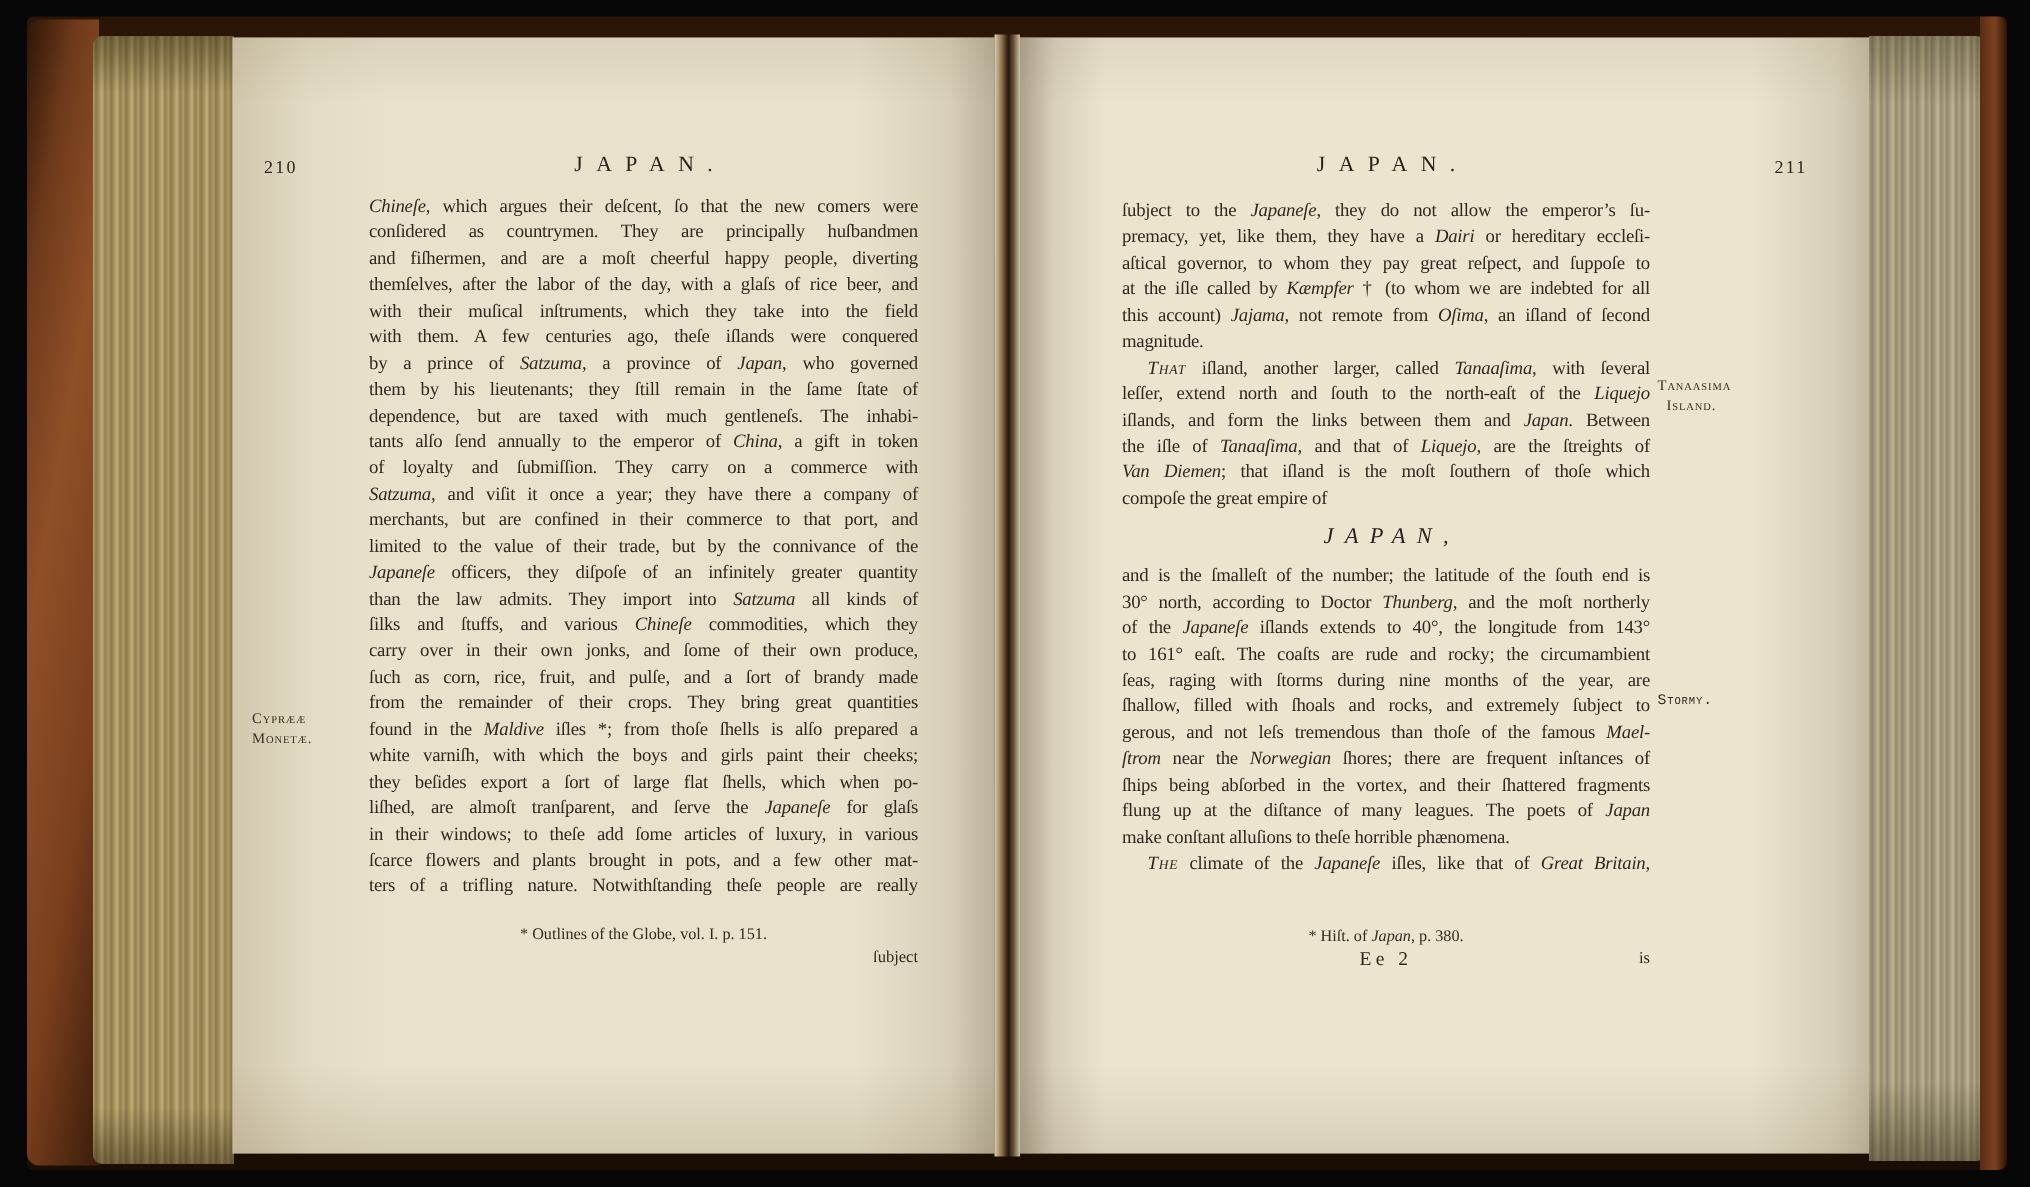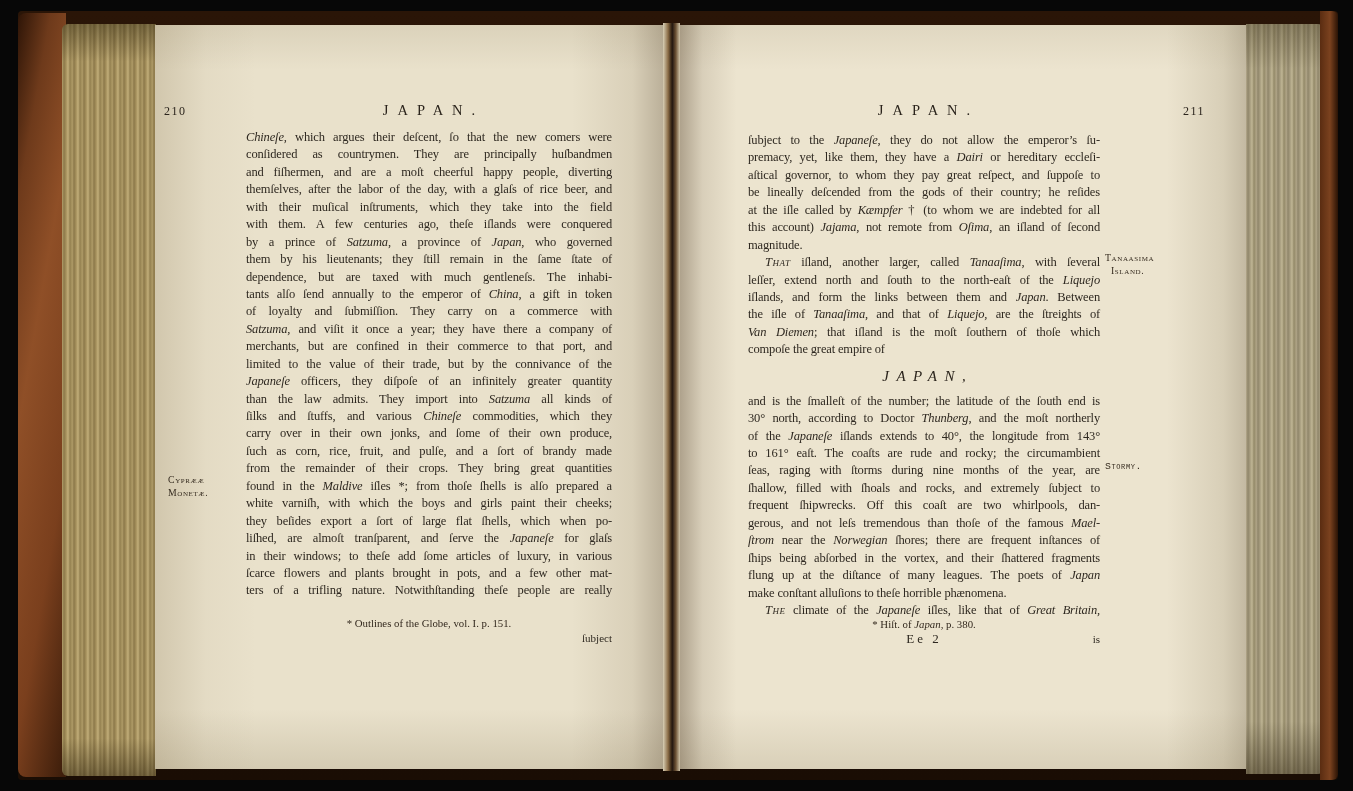--- a/index.html
+++ b/index.html
@@ -72,21 +72,21 @@
   .tline.pend{text-align-last:left;}
   .tline.ind{padding-left:17px;}
   .sc{font-variant:small-caps;letter-spacing:0.5px;font-style:italic;}
   .running-head{
     position:absolute;top:77px;text-align:center;
     font-size:14.5px;letter-spacing:9px;text-indent:9px;color:#2b241c;
   }
   .rh-left{left:91px;width:366px;}
   .rh-right{left:68px;width:352px;}
   .pagenum{position:absolute;top:79px;font-size:12px;letter-spacing:1.5px;color:#2b241c;}
-  .pn-left{left:9px;}
+  .pn-left{left:21px;}
   .pn-right{right:41px;}
   .section-heading{
     font-style:italic;font-size:15px;letter-spacing:7.5px;text-indent:7.5px;
     text-align:center;line-height:16px;margin:9px 0;font-weight:normal;color:#2b241c;
   }
   .margin-note{
     position:absolute;font-size:9.8px;line-height:12.5px;
     font-variant:small-caps;letter-spacing:0.6px;color:#352b1f;
   }
   .mn-cypraeae{left:13px;top:449px;width:90px;}
@@ -154,40 +154,38 @@
   <div class="gutter"></div>
 
   <div class="page page-right">
     <span class="pagenum pn-right">211</span>
     <div class="running-head rh-right">JAPAN.</div>
     <div class="textblock tb-right">
       <div>
           <div class="tline">ſubject to the <i>Japaneſe</i>, they do not allow the emperor’s ſu-</div>
           <div class="tline">premacy, yet, like them, they have a <i>Dairi</i> or hereditary eccleſi-</div>
           <div class="tline">aſtical governor, to whom they pay great reſpect, and ſuppoſe to</div>
-          <div class="tline">be lineally deſcended from the gods of their country; he reſides</div>
           <div class="tline">at the iſle called by <i>Kæmpfer</i> † (to whom we are indebted for all</div>
           <div class="tline">this account) <i>Jajama</i>, not remote from <i>Oſima</i>, an iſland of ſecond</div>
           <div class="tline pend">magnitude.</div>
           <div class="tline ind"><span class="sc">That</span> iſland, another larger, called <i>Tanaaſima</i>, with ſeveral</div>
           <div class="tline">leſſer, extend north and ſouth to the north-eaſt of the <i>Liquejo</i></div>
           <div class="tline">iſlands, and form the links between them and <i>Japan</i>. Between</div>
           <div class="tline">the iſle of <i>Tanaaſima</i>, and that of <i>Liquejo</i>, are the ſtreights of</div>
           <div class="tline"><i>Van Diemen</i>; that iſland is the moſt ſouthern of thoſe which</div>
           <div class="tline pend">compoſe the great empire of</div>
         </div>
       <div class="section-heading">JAPAN,</div>
       <div>
           <div class="tline">and is the ſmalleſt of the number; the latitude of the ſouth end is</div>
           <div class="tline">30° north, according to Doctor <i>Thunberg</i>, and the moſt northerly</div>
           <div class="tline">of the <i>Japaneſe</i> iſlands extends to 40°, the longitude from 143°</div>
           <div class="tline">to 161° eaſt. The coaſts are rude and rocky; the circumambient</div>
           <div class="tline">ſeas, raging with ſtorms during nine months of the year, are</div>
           <div class="tline">ſhallow, filled with ſhoals and rocks, and extremely ſubject to</div>
-          <div class="tline">frequent ſhipwrecks. Off this coaſt are two whirlpools, dan-</div>
           <div class="tline">gerous, and not leſs tremendous than thoſe of the famous <i>Mael-</i></div>
           <div class="tline"><i>ſtrom</i> near the <i>Norwegian</i> ſhores; there are frequent inſtances of</div>
           <div class="tline">ſhips being abſorbed in the vortex, and their ſhattered fragments</div>
           <div class="tline">flung up at the diſtance of many leagues. The poets of <i>Japan</i></div>
           <div class="tline pend">make conſtant alluſions to theſe horrible phænomena.</div>
           <div class="tline ind"><span class="sc">The</span> climate of the <i>Japaneſe</i> iſles, like that of <i>Great Britain,</i></div>
         </div>
     </div>
     <div class="margin-note mn-tanaasima">
       <div>Tanaasima</div>

